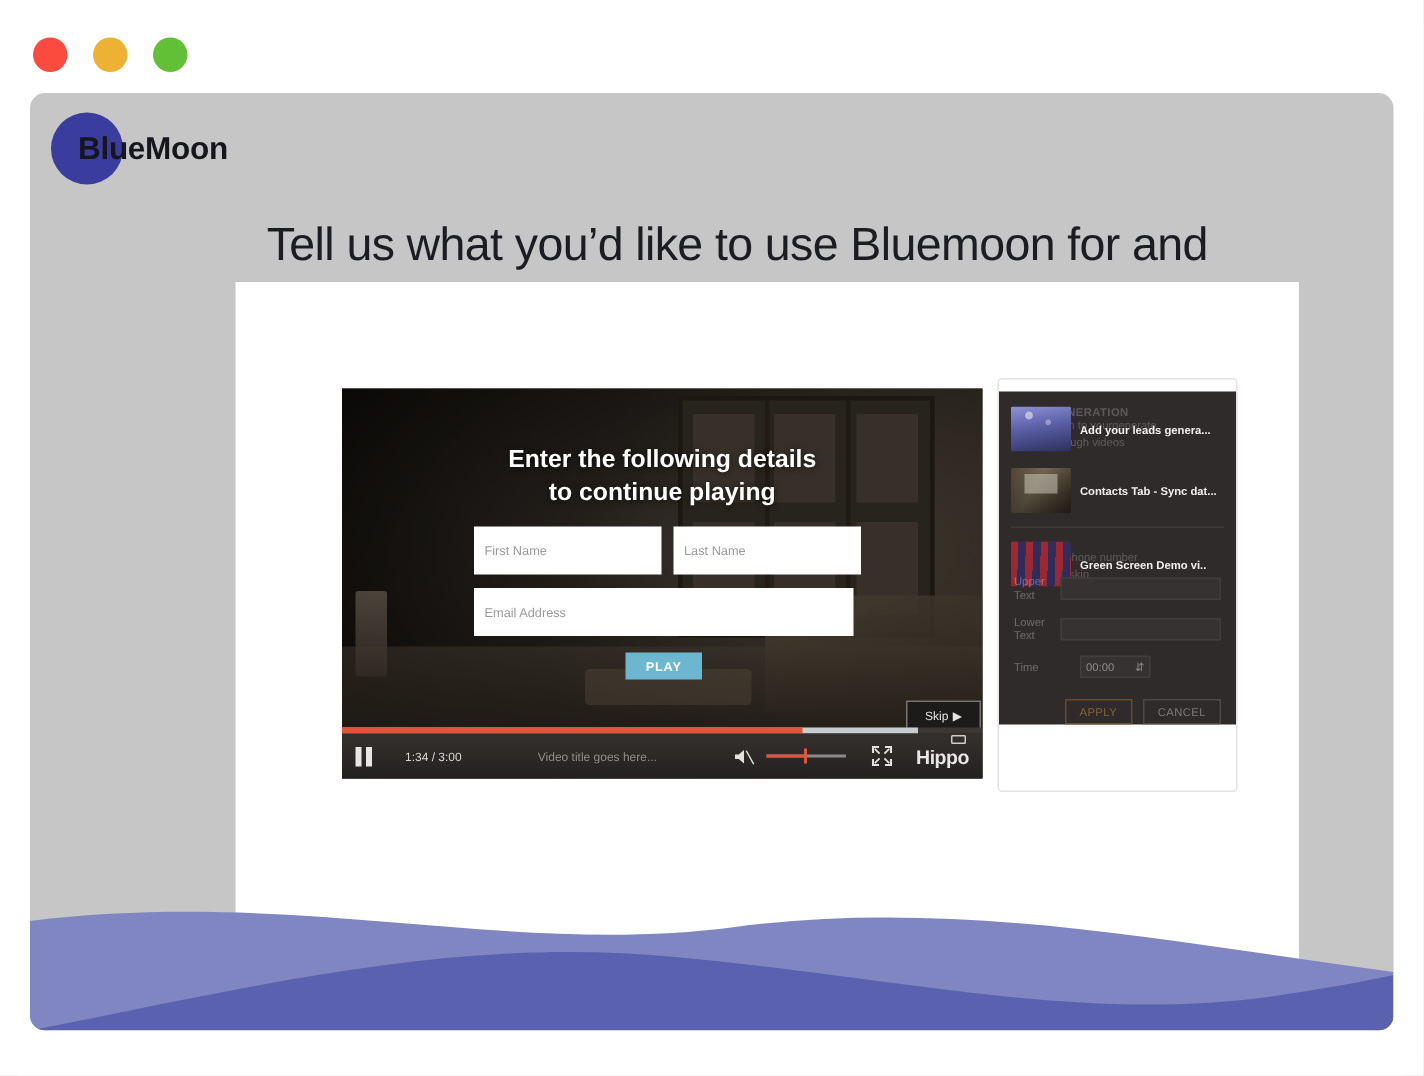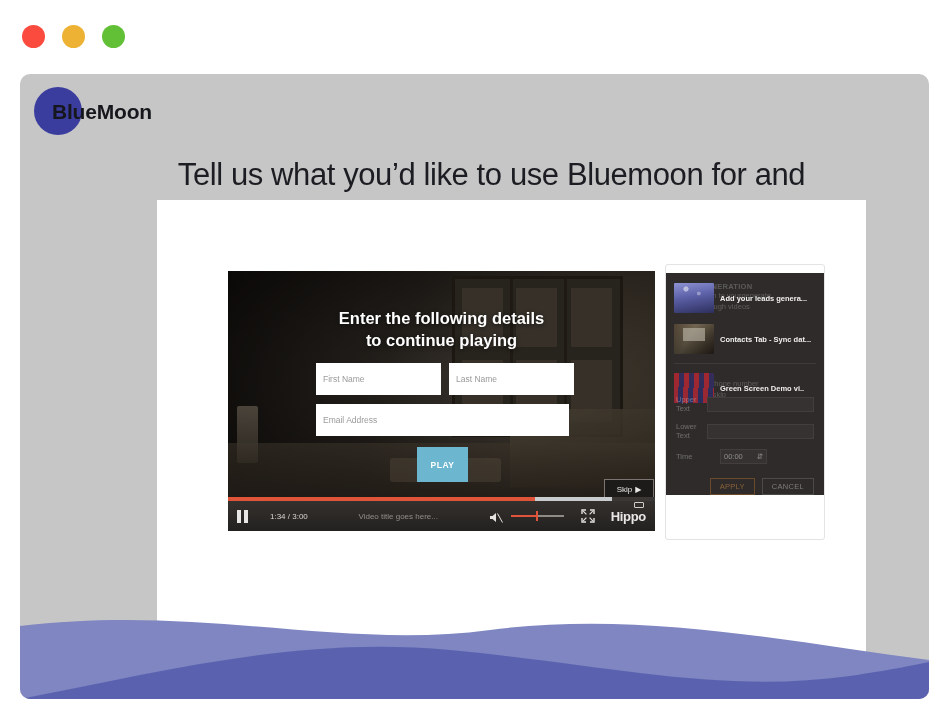--- a/index.html
+++ b/index.html
@@ -32,21 +32,21 @@
     position: absolute;
     left: 22px; top: 25px;
     display: flex;
     gap: 17px;
   }
   .dot { width: 23px; height: 23px; border-radius: 50%; }
 
   
   .page-canvas {
     position: absolute;
-    left: 20px; top: 74px;
+    left: 20px; top: 62px;
     width: 909px; height: 625px;
     background: #c6c6c6;
     border-radius: 10px 10px 10px 10px;
     overflow: hidden;
   }
 
   
   .brand {
     position: absolute;
     left: 14px; top: 13px;
@@ -204,21 +204,21 @@
     border: none;
     padding: 16px 7px;
     font-family: "Liberation Sans", sans-serif;
     font-size: 8.5px;
     color: #3b3b3b;
   }
   .gate-input::placeholder { color: #9a9a9a; }
   .play-btn {
     display: block;
     margin: 11px auto 0;
-    width: 51px; height: 35px;
+    width: 51px; height: 18px;
     background: #6cb6cf;
     color: #ffffff;
     border: none;
     font-family: "Liberation Sans", sans-serif;
     font-size: 8.5px;
     font-weight: 700;
     letter-spacing: 0.5px;
     cursor: pointer;
   }
   .skip-btn {

